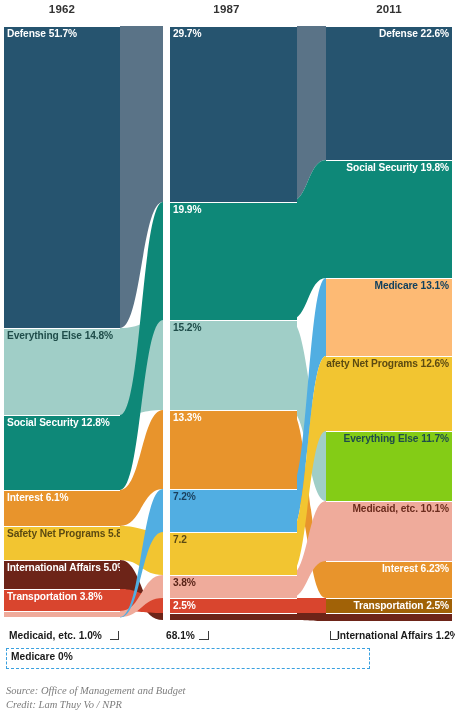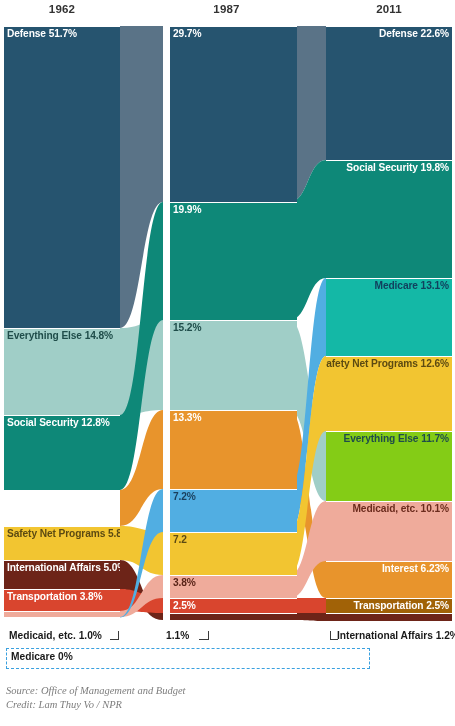--- a/index.html
+++ b/index.html
@@ -67,20 +67,23 @@
   <div class="colwrap" id="col1" style="left:4px;top:0;width:116px;height:726px;">
       <div class="seg" style="top: 26px; height: 302px; background: rgb(38, 84, 111); border-top: 1px solid rgb(255, 255, 255);">
         <span class="lbl l" style="color: rgb(255, 255, 255);">Defense 51.7%</span>
       </div>
       <div class="seg" style="top: 328px; height: 87px; background: rgb(160, 206, 199); border-top: 1px solid rgb(255, 255, 255);">
         <span class="lbl l" style="color: rgb(31, 77, 74);">Everything Else 14.8%</span>
       </div>
       <div class="seg" style="top: 415px; height: 75px; background: rgb(14, 136, 120); border-top: 1px solid rgb(255, 255, 255);">
         <span class="lbl l" style="color: rgb(255, 255, 255);">Social Security 12.8%</span>
       </div>
+      <div class="seg" style="top: 490px; height: 36px; background: rgb(232, 148, 44); border-top: 1px solid rgb(255, 255, 255);">
+        <span class="lbl l" style="color: rgb(255, 255, 255);">Interest 6.1%</span>
+      </div>
       <div class="seg" style="top: 526px; height: 34px; background: rgb(242, 197, 49); border-top: 1px solid rgb(255, 255, 255);">
         <span class="lbl l" style="color: rgb(92, 74, 18);">Safety Net Programs 5.8%</span>
       </div>
       <div class="seg" style="top: 560px; height: 29px; background: rgb(109, 36, 24); border-top: 1px solid rgb(255, 255, 255);">
         <span class="lbl l" style="color: rgb(255, 255, 255);">International Affairs 5.0%</span>
       </div>
       <div class="seg" style="top: 589px; height: 22px; background: rgb(217, 69, 46); border-top: 1px solid rgb(255, 255, 255);">
         <span class="lbl l" style="color: rgb(255, 255, 255);">Transportation 3.8%</span>
       </div>
       <div class="seg" style="top: 611px; height: 6px; background: rgb(239, 171, 155); border-top: 1px solid rgb(255, 255, 255);"></div>
@@ -113,21 +116,21 @@
       </div>
       <div class="seg" style="top: 613px; height: 7px; background: rgb(109, 36, 24); border-top: 1px solid rgb(255, 255, 255);"></div>
     </div>
   <div class="colwrap" id="col3" style="left:326px;top:0;width:126px;height:726px;">
       <div class="seg" style="top: 26px; height: 134px; background: rgb(38, 84, 111); border-top: 1px solid rgb(255, 255, 255);">
         <span class="lbl r" style="color: rgb(255, 255, 255); padding-left: 32px;">Defense 22.6%</span>
       </div>
       <div class="seg" style="top: 160px; height: 118px; background: rgb(14, 136, 120); border-top: 1px solid rgb(255, 255, 255);">
         <span class="lbl r" style="color: rgb(255, 255, 255);">Social Security 19.8%</span>
       </div>
-      <div class="seg" style="top: 278px; height: 78px; background: #14b8a6; border-top: 1px solid rgb(255, 255, 255);">
+      <div class="seg" style="top: 278px; height: 78px; background: #fdba74; border-top: 1px solid rgb(255, 255, 255);">
         <span class="lbl r" style="color: rgb(17, 64, 94);">Medicare 13.1%</span>
       </div>
       <div class="seg" style="top: 356px; height: 75px; background: rgb(242, 197, 49); border-top: 1px solid rgb(255, 255, 255);">
         <span class="lbl r" style="color: rgb(92, 74, 18);">Safety Net Programs 12.6%</span>
       </div>
       <div class="seg" style="top: 431px; height: 70px; background: #84cc16; border-top: 1px solid rgb(255, 255, 255);">
         <span class="lbl r" style="color: rgb(31, 77, 74);">Everything Else 11.7%</span>
       </div>
       <div class="seg" style="top: 501px; height: 60px; background: rgb(239, 171, 155); border-top: 1px solid rgb(255, 255, 255);">
         <span class="lbl r" style="color: rgb(107, 43, 29);">Medicaid, etc. 10.1%</span>
@@ -142,21 +145,21 @@
     </div>
 
   <div class="outlabel" style="left:9px;top:630px;">Medicaid, etc. 1.0%</div>
   <div class="tickline" style="left:118px;top:631px;width:1.3px;height:9px;"></div>
   <div class="tickline" style="left:110px;top:639px;width:9px;height:1.3px;"></div>
 
   <div class="medicare-box" style="left:6px;top:648px;width:364px;height:21px;">
     <span>Medicare 0%</span>
   </div>
 
-  <div class="outlabel" style="left:166px;top:630px;">1.1%</div>
+  <div class="outlabel" style="left:166px;top:630px;">68.1%</div>
   <div class="tickline" style="left:199px;top:639px;width:10px;height:1.3px;"></div>
   <div class="tickline" style="left:208px;top:631px;width:1.3px;height:9px;"></div>
 
   <div class="outlabel" style="left:337px;top:630px;">International Affairs 1.2%</div>
   <div class="tickline" style="left:330px;top:631px;width:1.3px;height:9px;"></div>
   <div class="tickline" style="left:330px;top:639px;width:8px;height:1.3px;"></div>
 
   <div class="credit" style="top:698px;">Credit: Lam Thuy Vo / NPR</div>
   <div class="credit" style="top:684px;">Source: Office of Management and Budget</div>
 

